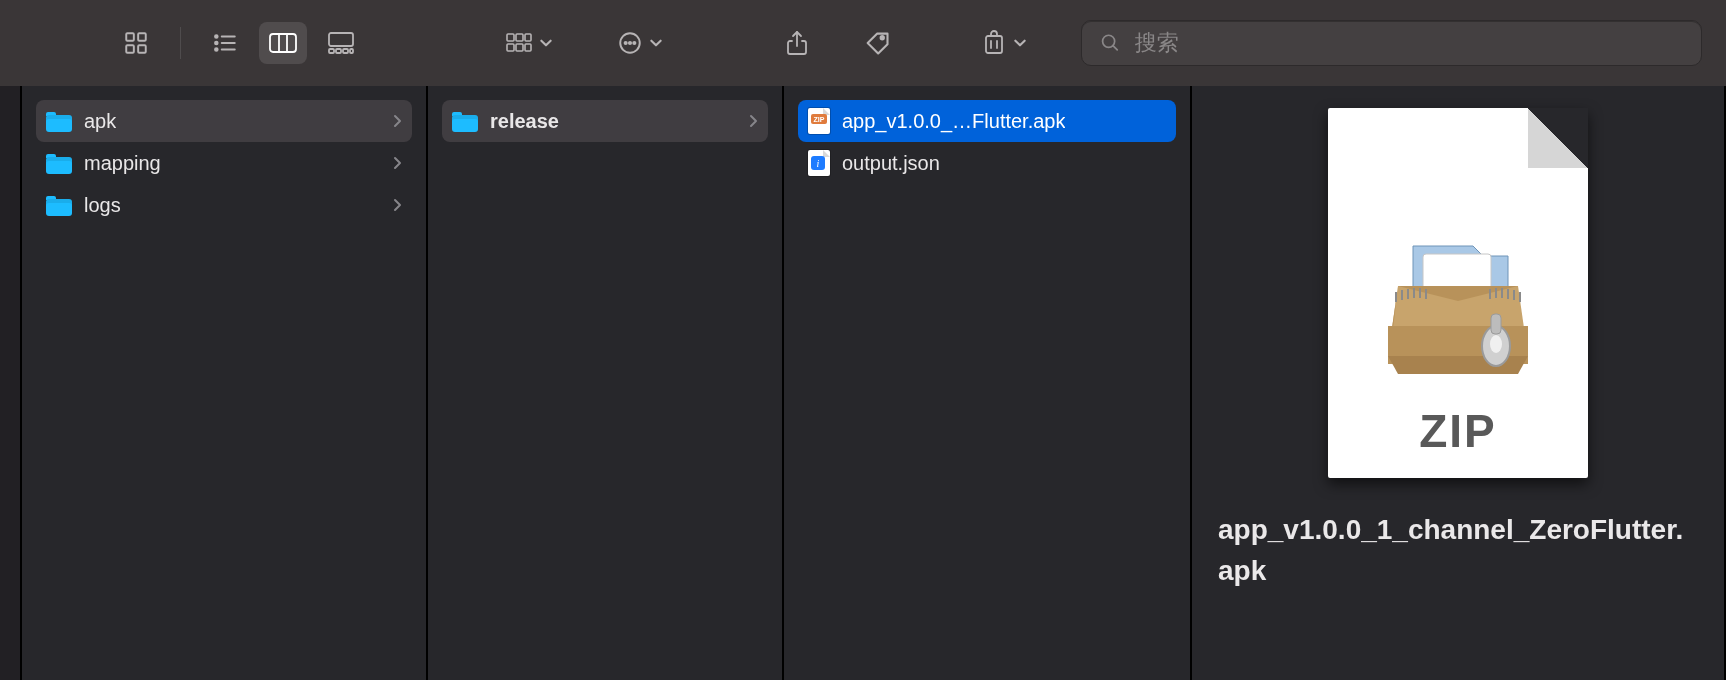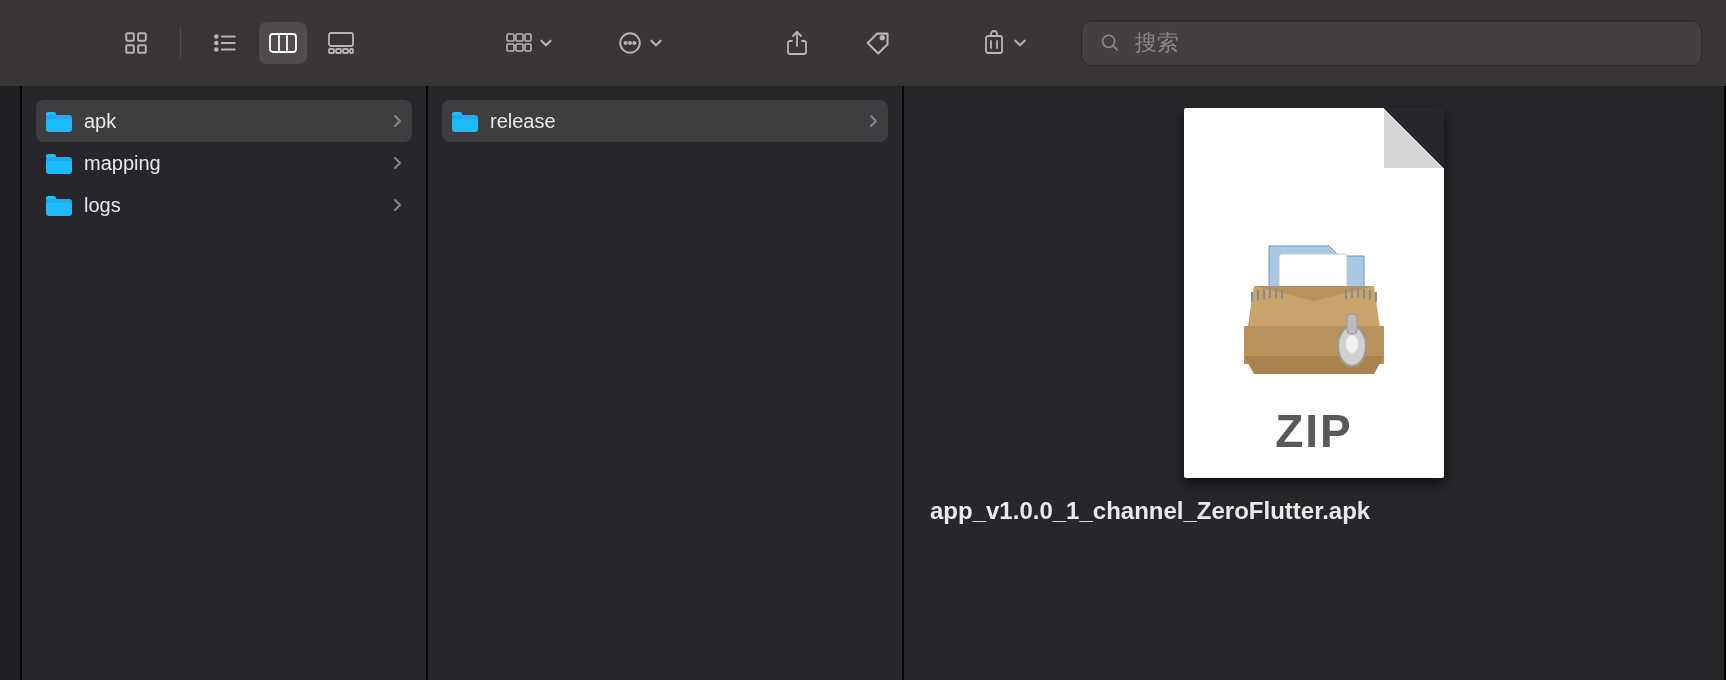--- a/index.html
+++ b/index.html
@@ -76,21 +76,21 @@
     height: calc(100% - 86px);
     background: #1d4ed8;
   }
   .pad-left { width: 22px; background: #222024; border-right: 2px solid #000; }
   .col {
     background: #27272b;
     border-right: 2px solid #000;
     padding: 14px 14px 0 14px;
   }
   .col.c1 { width: 406px; }
-  .col.c2 { width: 476px; }
+  .col.c2 { width: 356px; font-weight: bold; }
   .col.c3 { width: 408px; }
   .col.preview { flex: 1; padding: 22px 26px; }
 
   .row {
     display: flex; align-items: center;
     height: 42px;
     border-radius: 8px;
     padding: 0 10px;
     gap: 12px;
     font-size: 20px;
@@ -173,22 +173,22 @@
     width: 60px; height: 60px;
     background: linear-gradient(225deg, #27272b 50%, #d6d6d6 50.5%);
   }
   .preview-doc svg.box { margin-top: 50px; }
   .preview-doc .ziplabel {
     font-size: 46px; font-weight: 700; color: #595959; letter-spacing: 2px;
     margin-top: 8px;
     font-family: "Helvetica Neue", Arial, sans-serif;
   }
   .preview-filename {
-    color: #eae8e9; font-size: 24px; font-weight: 600;
-    margin-top: 16px; text-align: left; line-height: 1.45;
+    color: #eae8e9; font-size: 28px; font-weight: 600;
+    margin-top: 32px; text-align: left; line-height: 1.45;
     word-break: break-word;
   }
 </style>
 </head>
 <body>
 
 <div class="toolbar">
 
   <div class="tb-group">
     <div class="tb-btn">
@@ -344,20 +344,34 @@
       <span class="label">release</span>
       <span class="spacer"></span>
       <span class="chevron">
         <svg width="10" height="14" viewBox="0 0 10 14" stroke="currentColor" stroke-width="2" fill="none" stroke-linecap="round" stroke-linejoin="round">
             <polyline points="3,2 8,7 3,12"></polyline>
           </svg>
       </span>
     </div>
   </div>
 
+  <div class="col c3">
+    <div class="row selected-blue">
+      <span class="zip-ico">
+          <span class="badge">ZIP</span>
+        </span>
+      <span class="label">app_v1.0.0_…Flutter.apk</span>
+    </div>
+    <div class="row">
+      <span class="json-ico">
+          <span class="badge">i</span>
+        </span>
+      <span class="label">output.json</span>
+    </div>
+  </div>
 
   <div class="col preview">
     <div class="preview-doc">
       <div class="fold"></div>
       <svg class="box" width="180" height="190" viewBox="0 0 180 190">
 
         <path d="M45 40 h60 l10 10 h25 v35 h-95 z" fill="#a9c8e6" stroke="#6f94b8" stroke-width="1"></path>
         <rect x="55" y="48" width="68" height="40" rx="3" fill="#ffffff" stroke="#c6c6c6"></rect>
 
         <path d="M30 80 L150 80 L160 150 L20 150 Z" fill="#c8a46c"></path>

